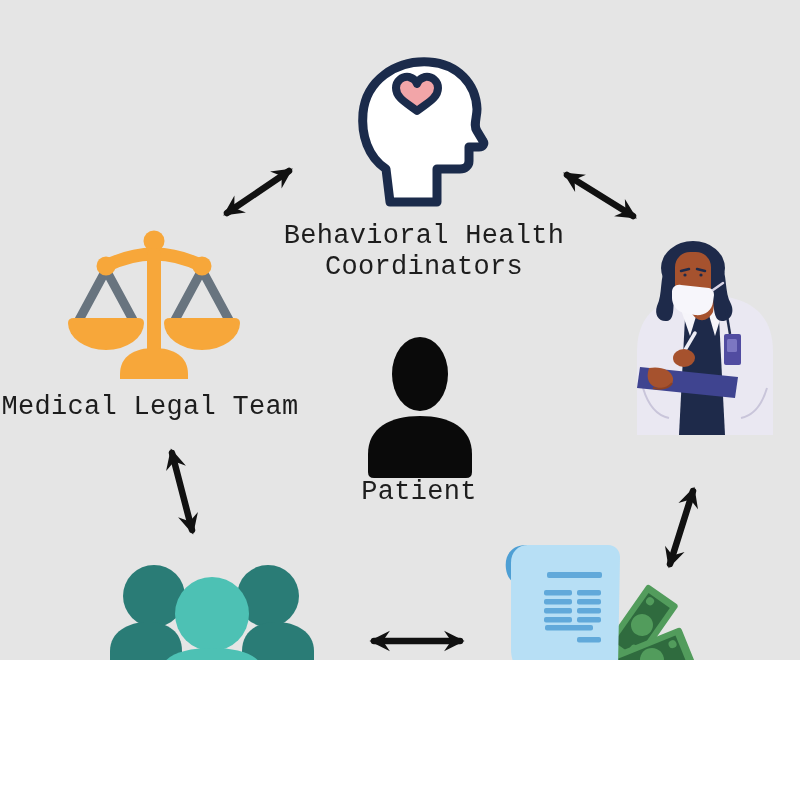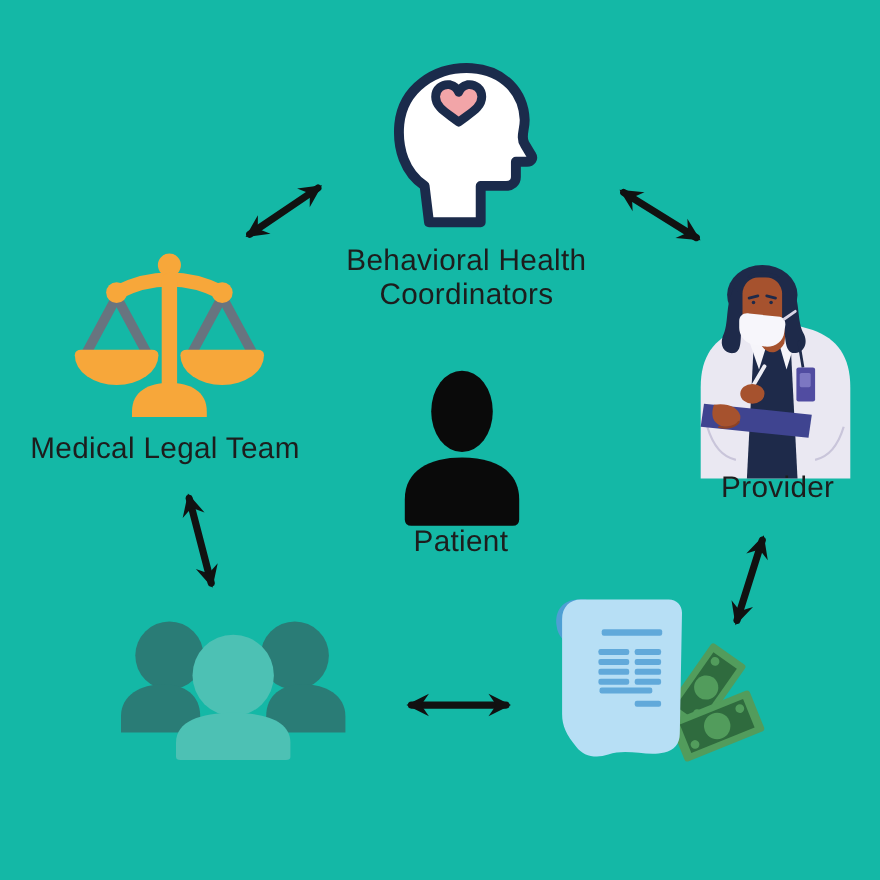--- a/index.html
+++ b/index.html
@@ -1,18 +1,18 @@
 <!DOCTYPE html>
 <html><head>
 <meta charset="utf-8">
 <style>
   html,body{margin:0;padding:0;background:#fff;}
   #canvas{
-    position:relative;width:800px;height:800px;background:#14b8a6;overflow:hidden;
-    font-family:Liberation Sans, sans-serif;
+    position:relative;width:800px;height:660px;background:#e5e5e5;overflow:hidden;
+    font-family:Liberation Mono, monospace;
   }
   .node-label{
     position:absolute;transform:translateX(-50%);
     font-size:27px;line-height:31px;letter-spacing:.3px;color:#1d1d1d;
     text-align:center;white-space:nowrap;
   }
   .node-label.wrap{white-space:normal;width:285px;}
   .icon{position:absolute;}
   svg{display:block;overflow:visible;}
   #arrow-layer{position:absolute;left:0;top:0;pointer-events:none;}
@@ -105,21 +105,20 @@
       <rect x="100" y="99" width="10" height="13" rx="1.5" fill="#7c77c2"></rect>
 
       <path d="M13,127 L111,137 L108,158 L10,148 Z" fill="#3f4490"></path>
 
       <path d="M58,110 L68,93" stroke="#ededf5" stroke-width="3.5" stroke-linecap="round"></path>
       <ellipse cx="57" cy="118" rx="11" ry="9" fill="#a6522e"></ellipse>
       <path d="M22,128 C34,126 44,130 46,138 C47,145 40,150 31,148 C23,146 18,140 22,128 Z" fill="#a6522e"></path>
       <path d="M26,148 C34,150 42,148 45,143" fill="none" stroke="#8c4226" stroke-width="2"></path>
     </svg>
   </div>
-  <div class="node-label" style="left:707px;top:428px;">Provider</div>
 
   <div class="icon" style="left:365px;top:336px;">
     <svg width="110" height="145" viewBox="0 0 110 145">
       <ellipse cx="55" cy="38" rx="28" ry="37" fill="#0a0a0a"></ellipse>
       <path d="M9,142 Q3,142 3,136 L3,118 C3,92 25,80 55,80 C85,80 107,92 107,118 L107,136 Q107,142 101,142 Z" fill="#0a0a0a"></path>
     </svg>
   </div>
   <div class="node-label" style="left:419px;top:477px;">Patient</div>
 
   <div class="icon" style="left:106px;top:563px;">

